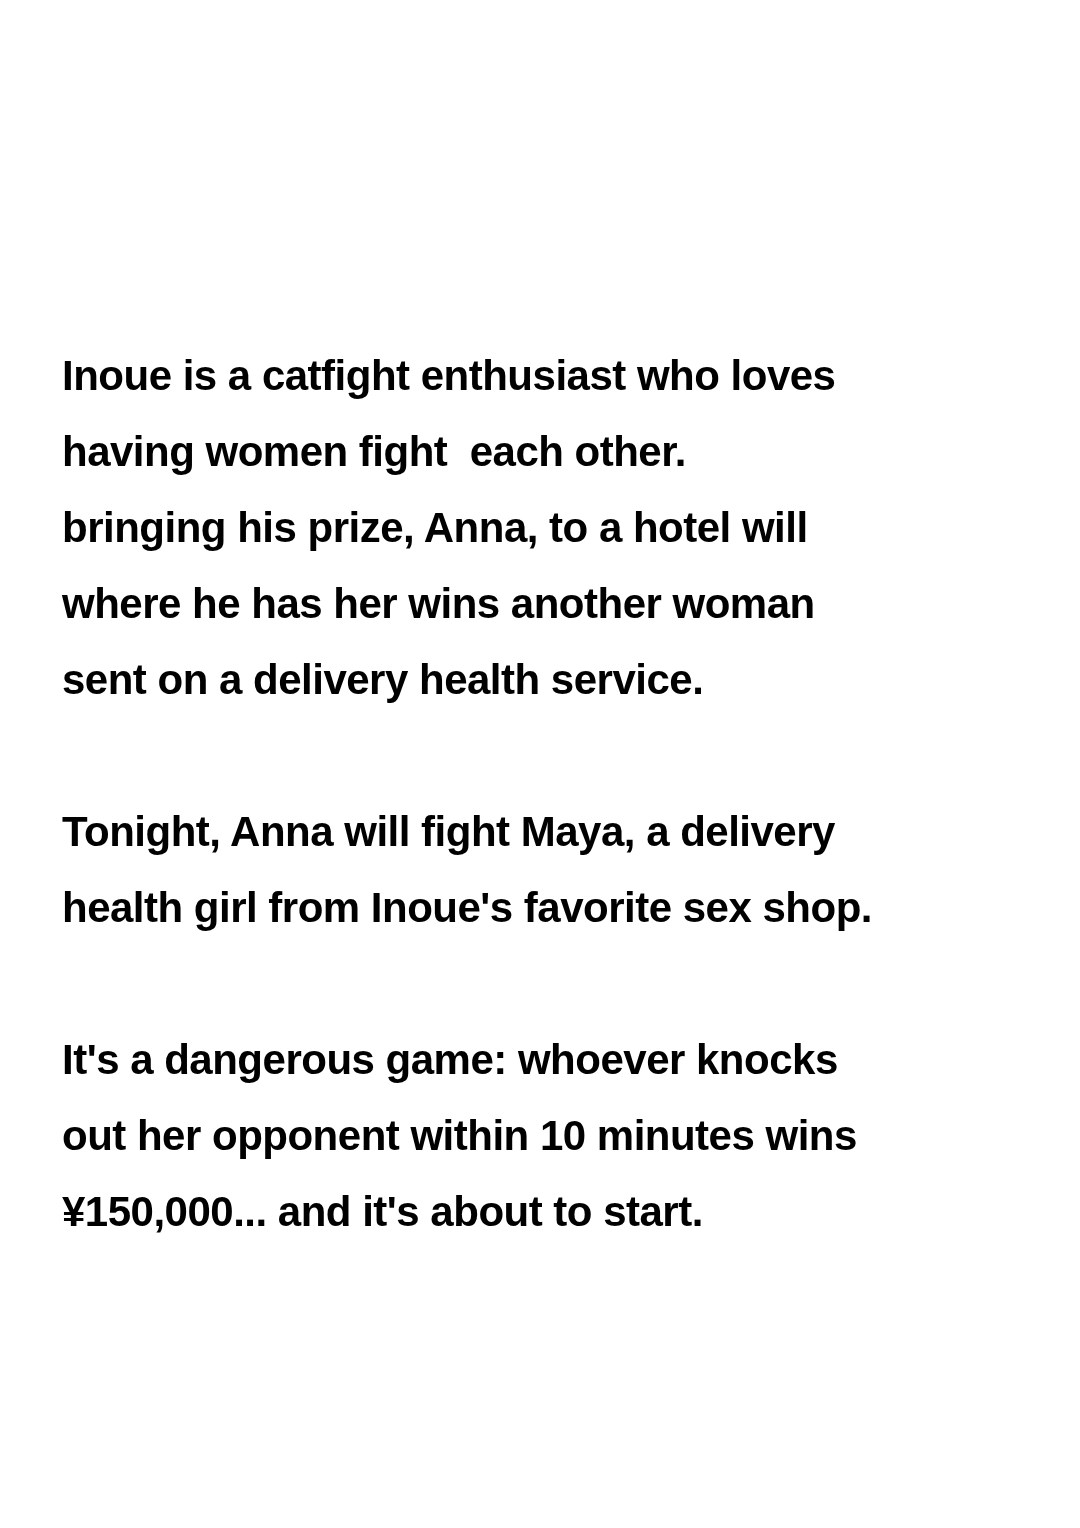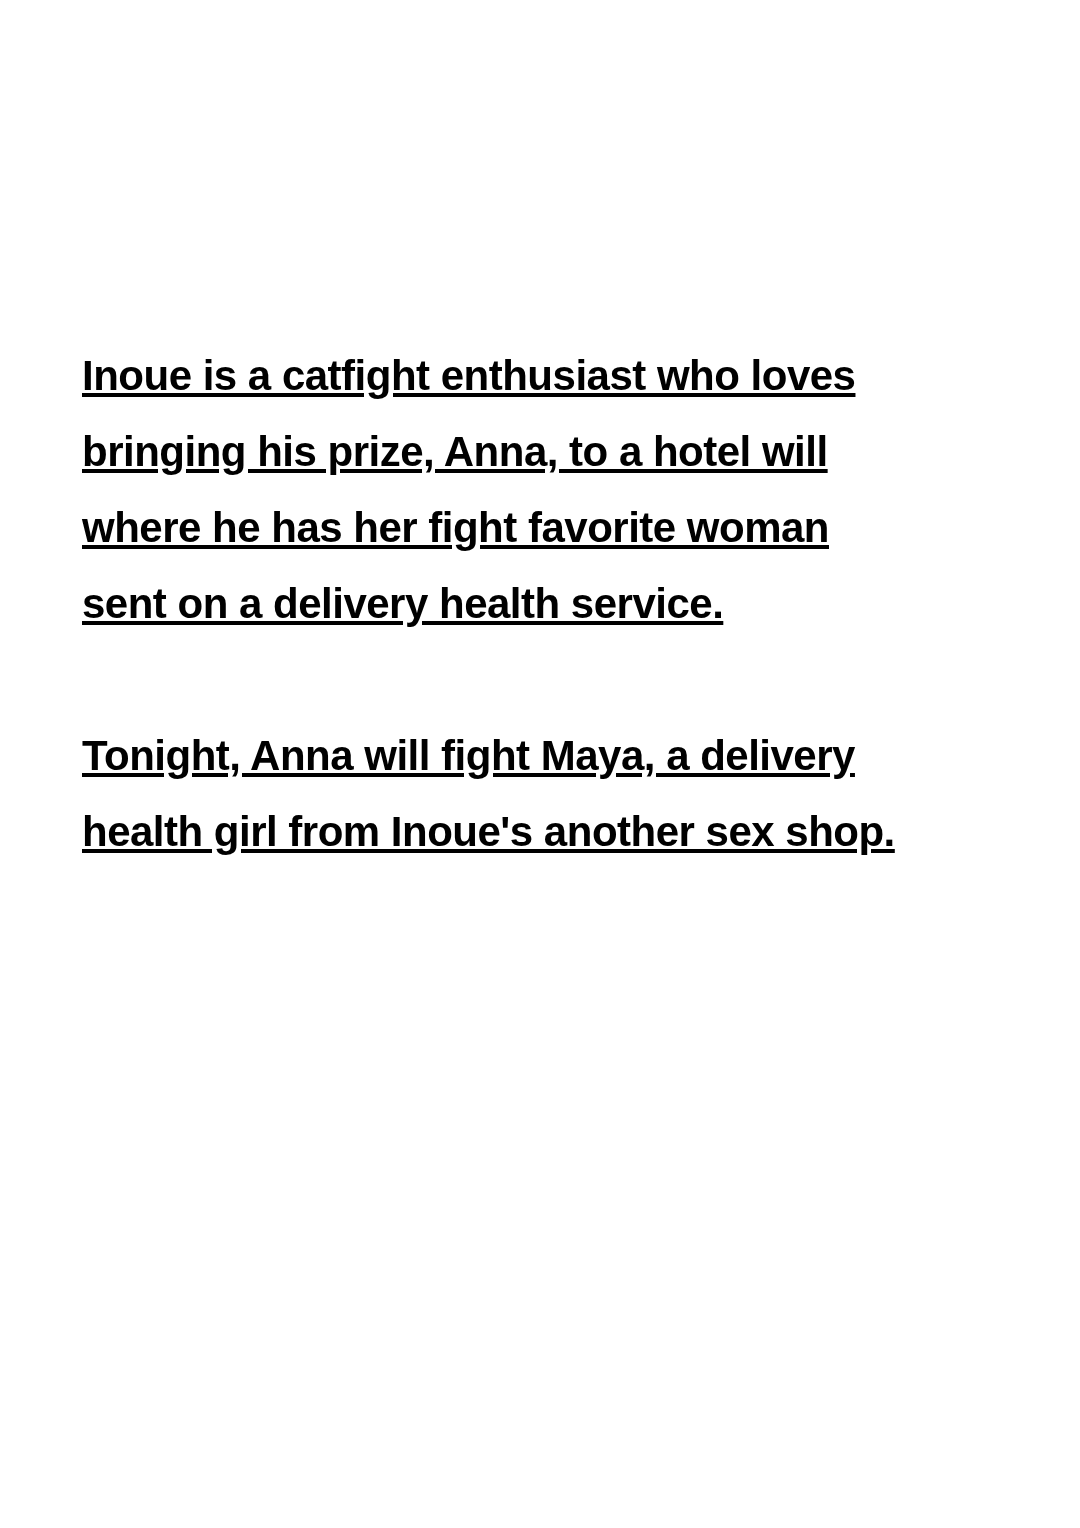--- a/index.html
+++ b/index.html
@@ -12,46 +12,51 @@
       height: 1528px;
       overflow: hidden;
       font-family: "Liberation Sans", sans-serif;
     }
     .page {
       box-sizing: border-box;
       width: 1080px;
       height: 1528px;
       background: #ffffff;
       color: #000000;
-      padding: 338px 30px 0 82px;
-      text-decoration: underline;
+      padding: 338px 30px 0 62px;
     }
     .para {
       margin: 0 0 76px 0;
     }
     .line {
       white-space: pre;           
       font-size: 42px;
       font-weight: 700;
       line-height: 76px;
       letter-spacing: -0.5px;
       color: #000000;
     }
   </style>
 </head>
 <body>
 
 <div class="page">
 
   <div class="para">
     <div class="line">Inoue is a catfight enthusiast who loves</div>
+    <div class="line">having women fight  each other.</div>
     <div class="line">bringing his prize, Anna, to a hotel will</div>
-    <div class="line">where he has her fight favorite woman</div>
+    <div class="line">where he has her wins another woman</div>
     <div class="line">sent on a delivery health service.</div>
   </div>
 
   <div class="para">
     <div class="line">Tonight, Anna will fight Maya, a delivery</div>
-    <div class="line">health girl from Inoue's another sex shop.</div>
+    <div class="line">health girl from Inoue's favorite sex shop.</div>
   </div>
 
+  <div class="para">
+    <div class="line">It's a dangerous game: whoever knocks</div>
+    <div class="line">out her opponent within 10 minutes wins</div>
+    <div class="line">¥150,000... and it's about to start.</div>
+  </div>
 
 </div>
 
 </body></html>

